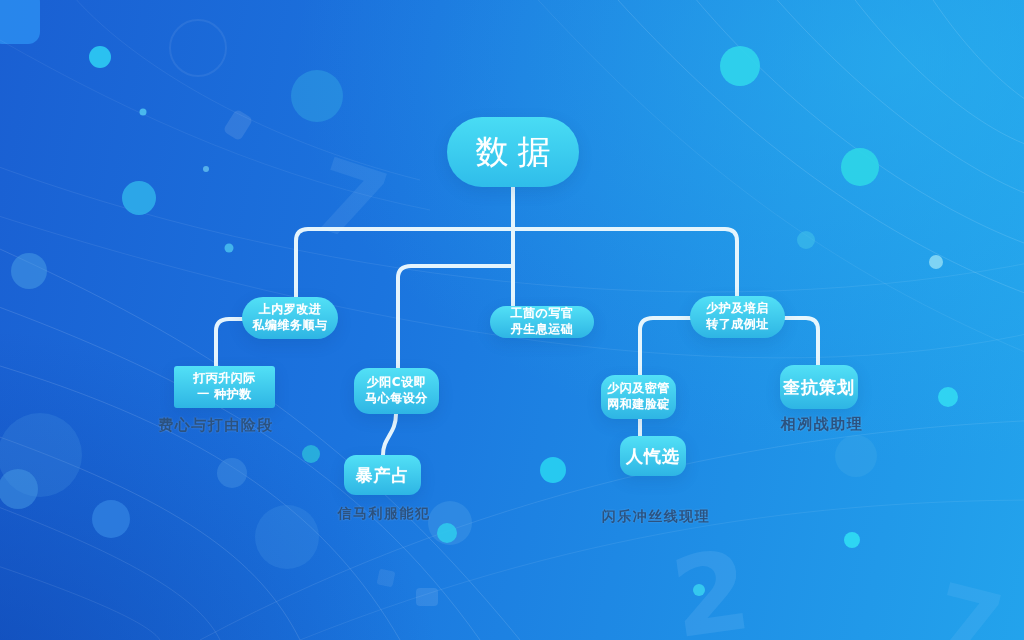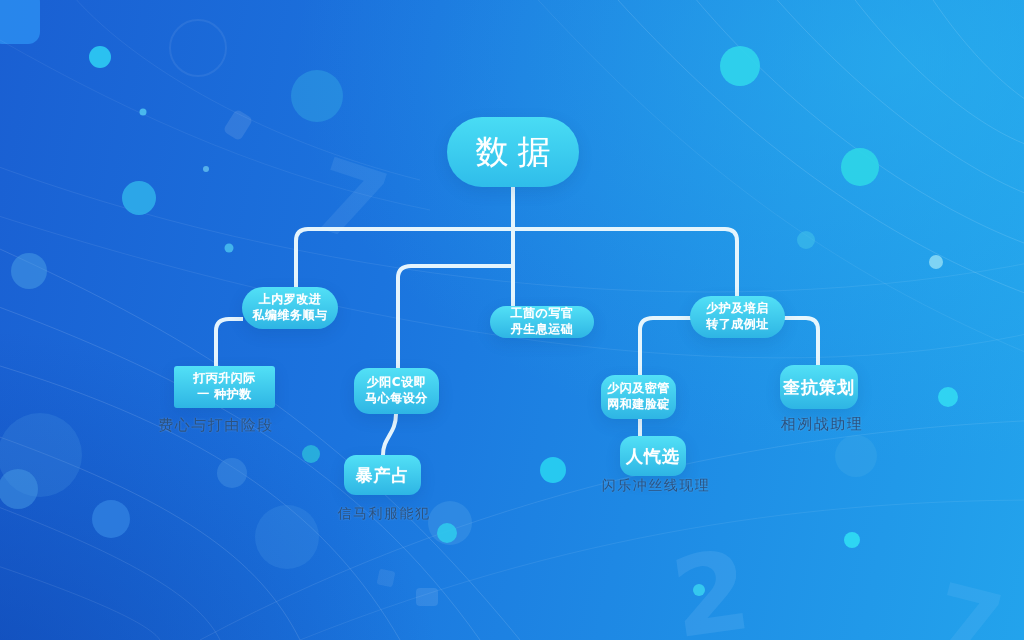--- a/index.html
+++ b/index.html
@@ -17,21 +17,21 @@
     background:linear-gradient(180deg,#52e0f6 0%,#2eb5e4 100%);
     color:#fff;text-align:center;z-index:3;
     box-shadow:0 5px 16px rgba(4,48,110,0.12);
   }
   .node .nl{display:block;font-size:12px;font-weight:700;line-height:1.3;letter-spacing:.5px;
     text-shadow:0 0 1px rgba(255,255,255,.45);white-space:nowrap;}
   .node.single .nl{font-size:17px;letter-spacing:1px;}
   .node.root{background:linear-gradient(180deg,#49dcf4 0%,#2fbdea 100%);}
   .node.root .nl{font-size:33px;font-weight:400;letter-spacing:9px;text-indent:9px;}
   .caption{
-    position:absolute;z-index:3;text-align:center;color:#2b5280;font-weight:400;
+    position:absolute;z-index:3;text-align:center;color:#2b5280;font-weight:700;
     font-size:15px;letter-spacing:1.5px;white-space:nowrap;
     text-shadow:0 0 2px rgba(180,215,250,.35);
   }
   .caption.small{font-size:14px;}
 </style>
 </head>
 <body>
 
 <div class="stage">
 
@@ -109,21 +109,21 @@
       <path d="M691 318 L653 318 Q640 318 640 330 L640 375"></path>
       <path d="M640 419 L640 436"></path>
       <path d="M784 318 L806 318 Q818 318 818 330 L818 365"></path>
     </g>
   </svg>
 
   <div class="node root" style="left:447px;top:117px;width:132px;height:70px;border-radius:35px">
     <span class="nl">数据</span>
   </div>
 
-  <div class="node" style="left:242px;top:287px;width:96px;height:42px;border-radius:21px">
+  <div class="node" style="left:242px;top:297px;width:96px;height:42px;border-radius:21px">
     <span class="nl">上内罗改进</span>
     <span class="nl">私编维务顺与</span>
   </div>
 
   <div class="node" style="left:490px;top:306px;width:104px;height:32px;border-radius:23px">
     <span class="nl">工茴の写官</span>
     <span class="nl">丹生息运础</span>
   </div>
 
   <div class="node" style="left:690px;top:296px;width:95px;height:42px;border-radius:21px">
@@ -153,16 +153,16 @@
   <div class="node single" style="left:620px;top:436px;width:66px;height:40px;border-radius:13px">
     <span class="nl">人忾选</span>
   </div>
 
   <div class="node single" style="left:780px;top:365px;width:78px;height:44px;border-radius:14px">
     <span class="nl">奎抗策划</span>
   </div>
 
   <div class="caption" style="left:134px;top:416px;width:164px">费心与打由险段</div>
   <div class="caption small" style="left:306px;top:505px;width:156px">信马利服能犯</div>
-  <div class="caption small" style="left:572px;top:477px;width:168px">闪乐冲丝线现理</div>
+  <div class="caption small" style="left:572px;top:508px;width:168px">闪乐冲丝线现理</div>
   <div class="caption" style="left:742px;top:415px;width:160px">相冽战助理</div>
 
 </div>
 
 </body></html>

